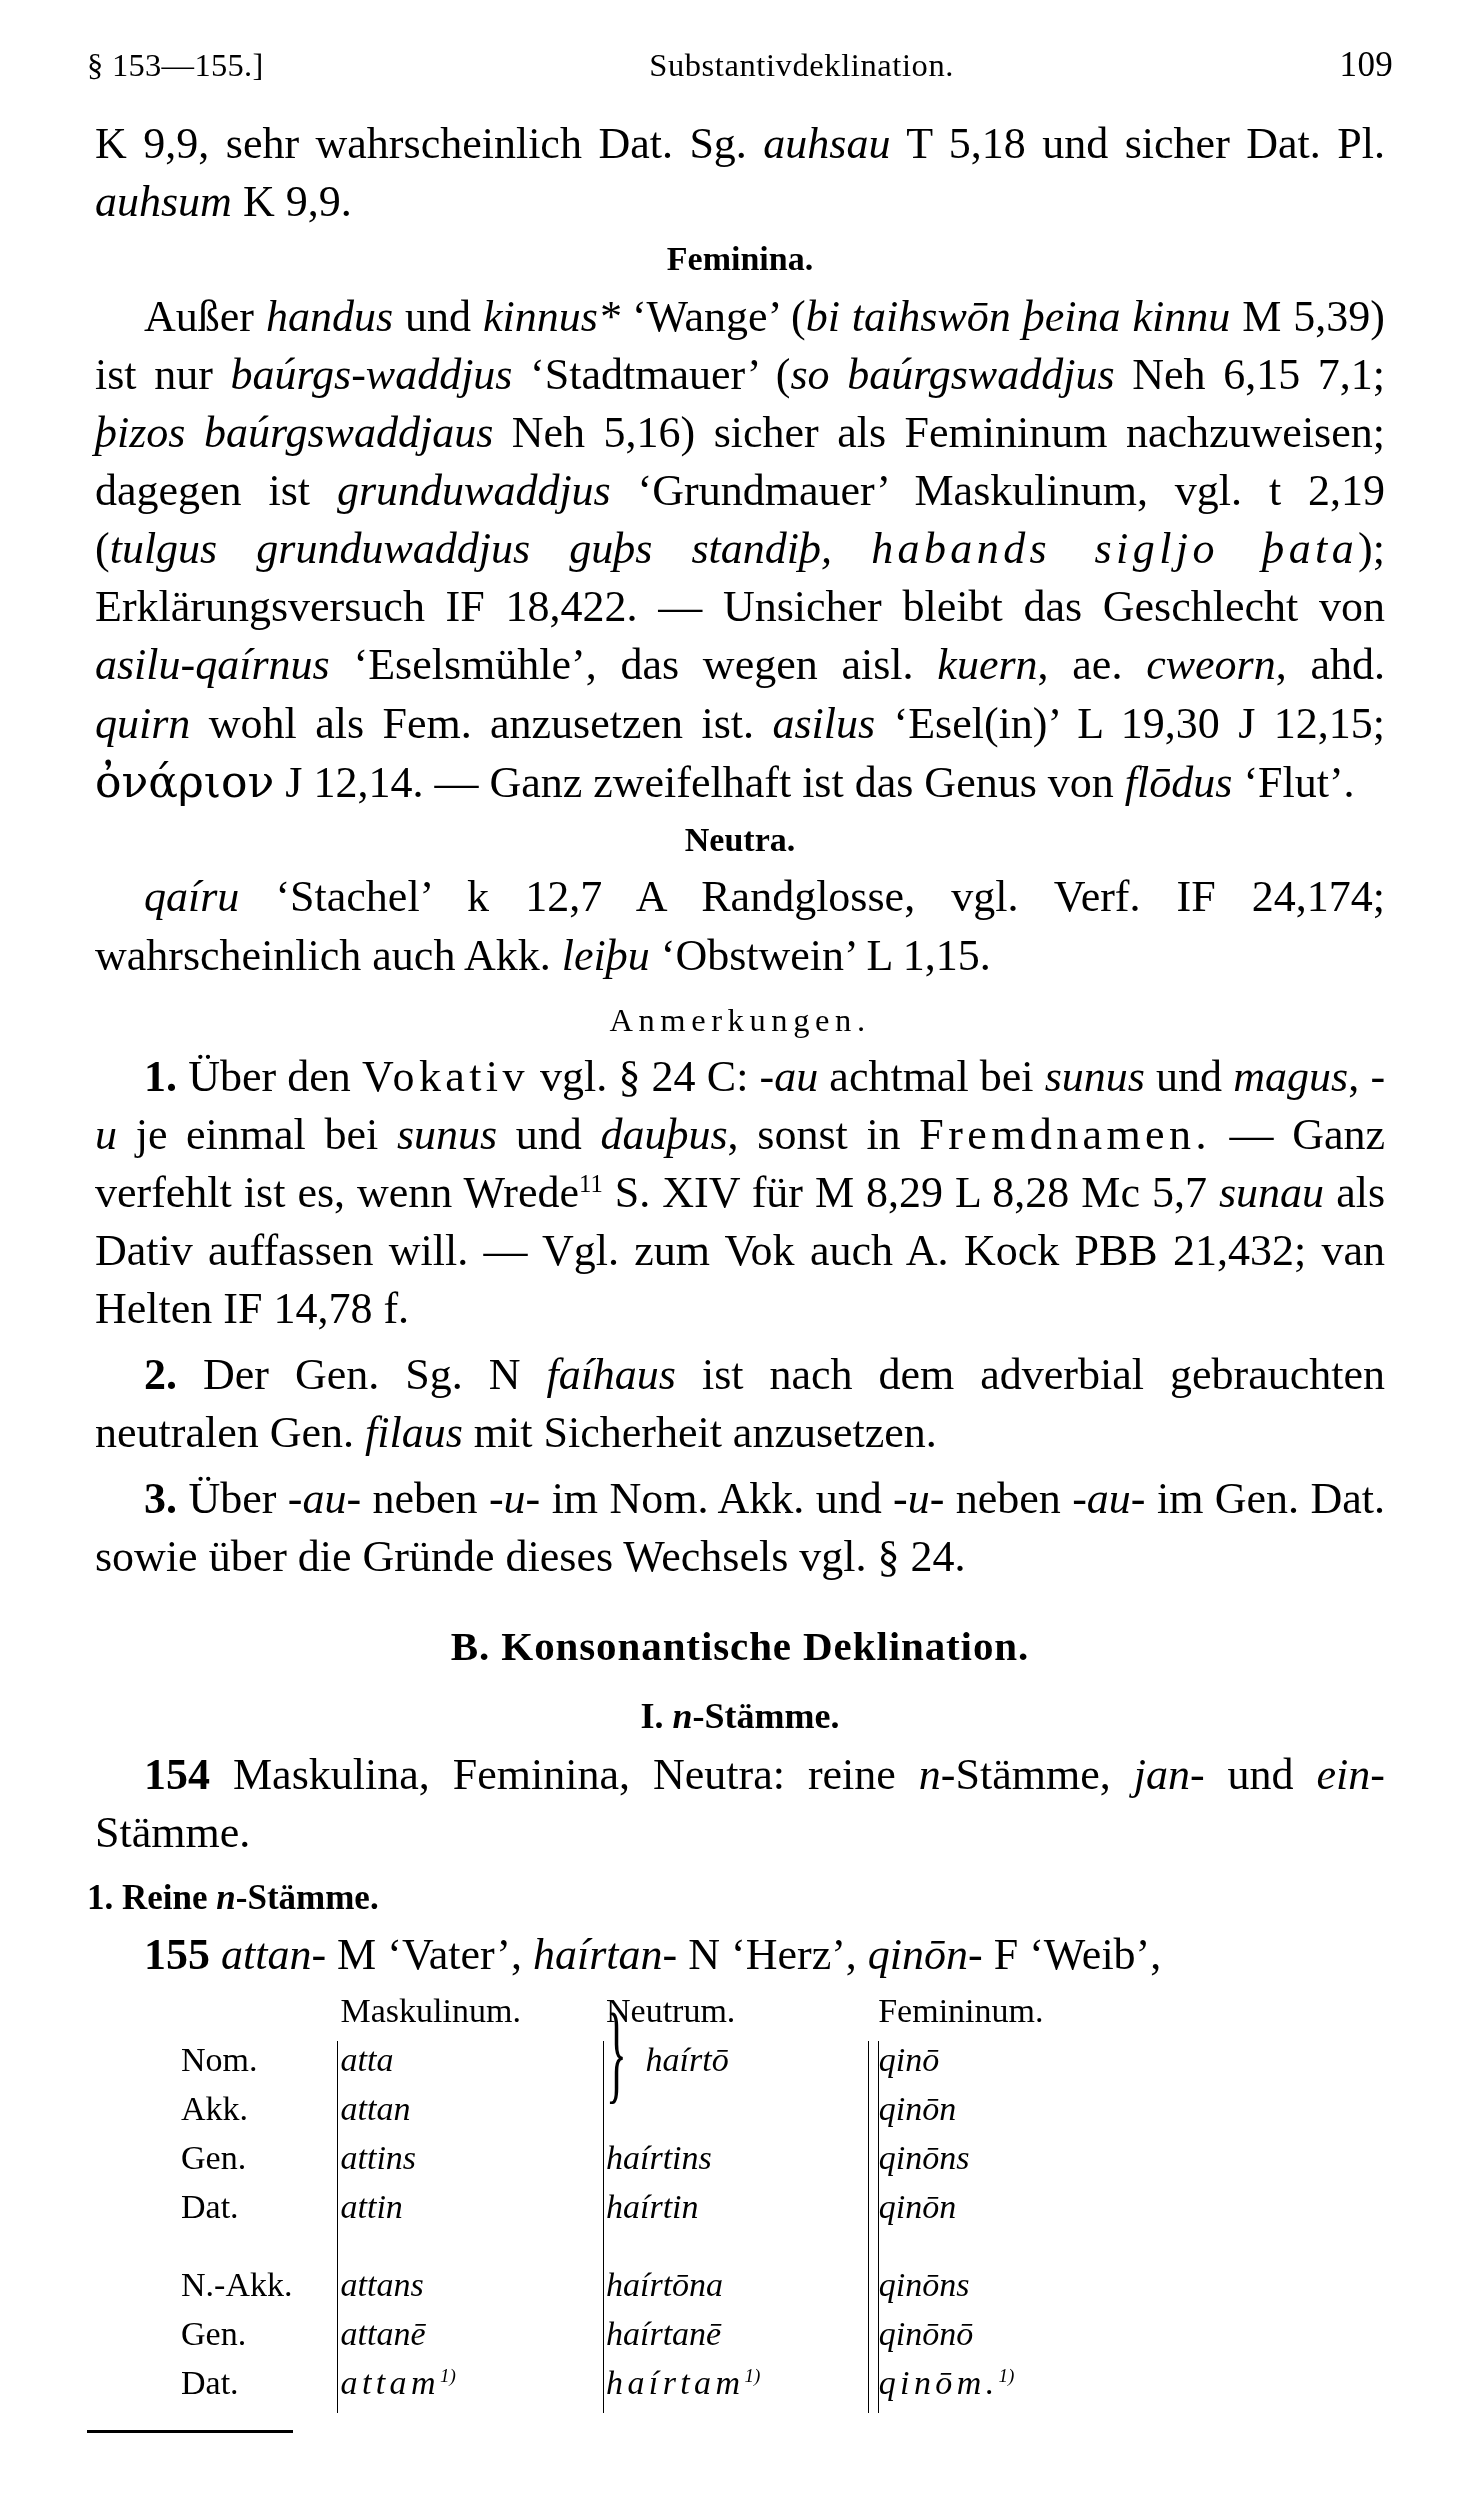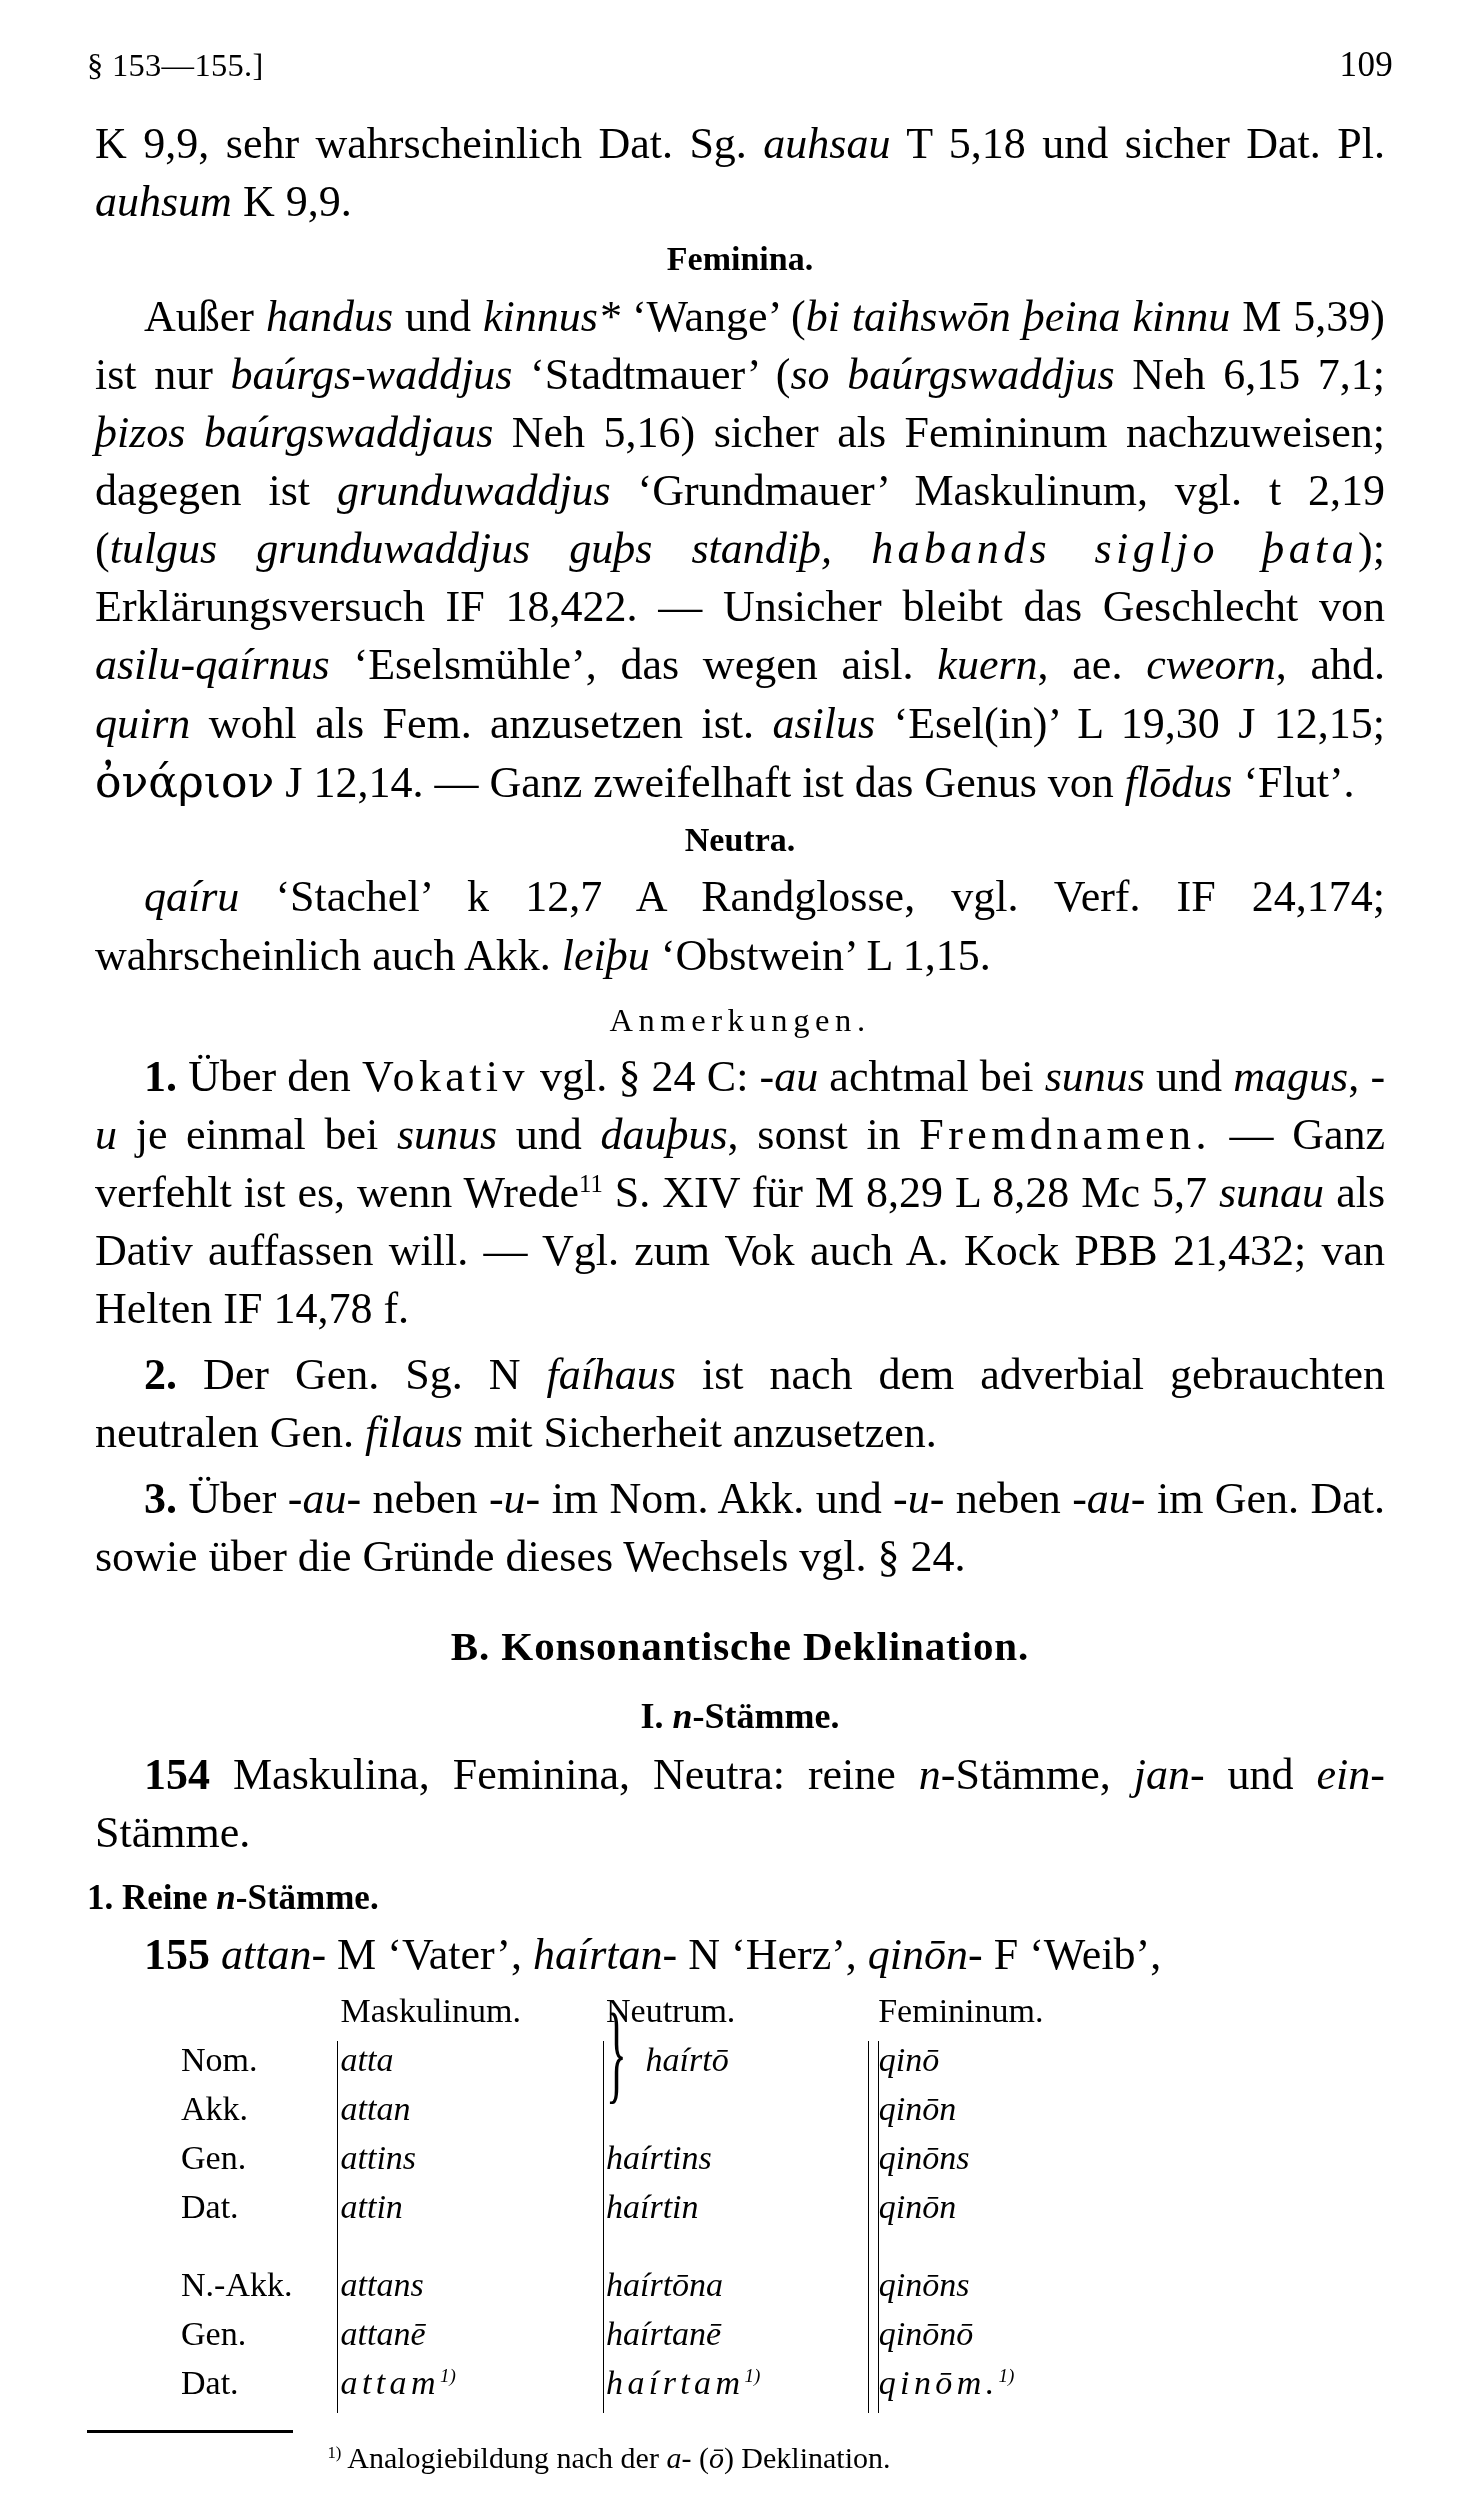--- a/index.html
+++ b/index.html
@@ -169,20 +169,21 @@
   }
 </style>
 </head>
 <body>
 
 <div class="page">
  <div class="content">
 
   <div class="runhead">
     <span class="rh-left">§ 153—155.]</span>
+    <span class="rh-mid">Substantivdeklination.</span>
     <span class="rh-right">109</span>
   </div>
 
   <div class="body">
 
     <p class="tx noind"><span>K 9,9, sehr wahrscheinlich Dat. Sg. </span><i>auhsau</i><span> T 5,18 und sicher Dat. Pl. </span><i>auhsum</i><span> K 9,9.</span></p>
 
     <div class="ctr">Feminina.</div>
 
     <p class="tx ind"><span>Außer </span><i>handus</i><span> und </span><i>kinnus*</i><span> ‘Wange’ (</span><i>bi taihswōn þeina kinnu</i><span> M 5,39) ist nur </span><i>baúrgs-waddjus</i><span> ‘Stadtmauer’ (</span><i>so baúrgswaddjus</i><span> Neh 6,15 7,1; </span><i>þizos baúrgswaddjaus</i><span> Neh 5,16) sicher als Femininum nachzuweisen; dagegen ist </span><i>grunduwaddjus</i><span> ‘Grundmauer’ Maskulinum, vgl. t 2,19 (</span><i>tulgus grunduwaddjus guþs standiþ, </i><i class="sp">habands sigljo þata</i><span>); Erklärungsversuch IF 18,422. — Unsicher bleibt das Geschlecht von </span><i>asilu-qaírnus</i><span> ‘Eselsmühle’, das wegen aisl. </span><i>kuern</i><span>, ae. </span><i>cweorn</i><span>, ahd. </span><i>quirn</i><span> wohl als Fem. anzusetzen ist. </span><i>asilus</i><span> ‘Esel(in)’ L 19,30 J 12,15; </span><span class="gr">ὀνάριον</span><span> J 12,14. — Ganz zweifelhaft ist das Genus von </span><i>flōdus</i><span> ‘Flut’.</span></p>
@@ -298,18 +299,17 @@
           <td class="rule1"></td>
           <td class="form n"><span class="sp">haírtam</span><sup class="fn">1)</sup></td>
           <td class="rule2"></td>
           <td class="form f"><span class="sp">qinōm.</span><sup class="fn">1)</sup></td>
         </tr>
       </tbody>
           </table>
     </div>
 
     <div class="fnrule"></div>
-    <p class="fnote"><sup class="fn">1)</sup><span> Analogiebildung nach der </span><i>a-</i><span> (</span><i>ō</i><span>) Deklination.</span></p>
 
   </div>
  </div>
 </div>
 
 
 </body></html>

